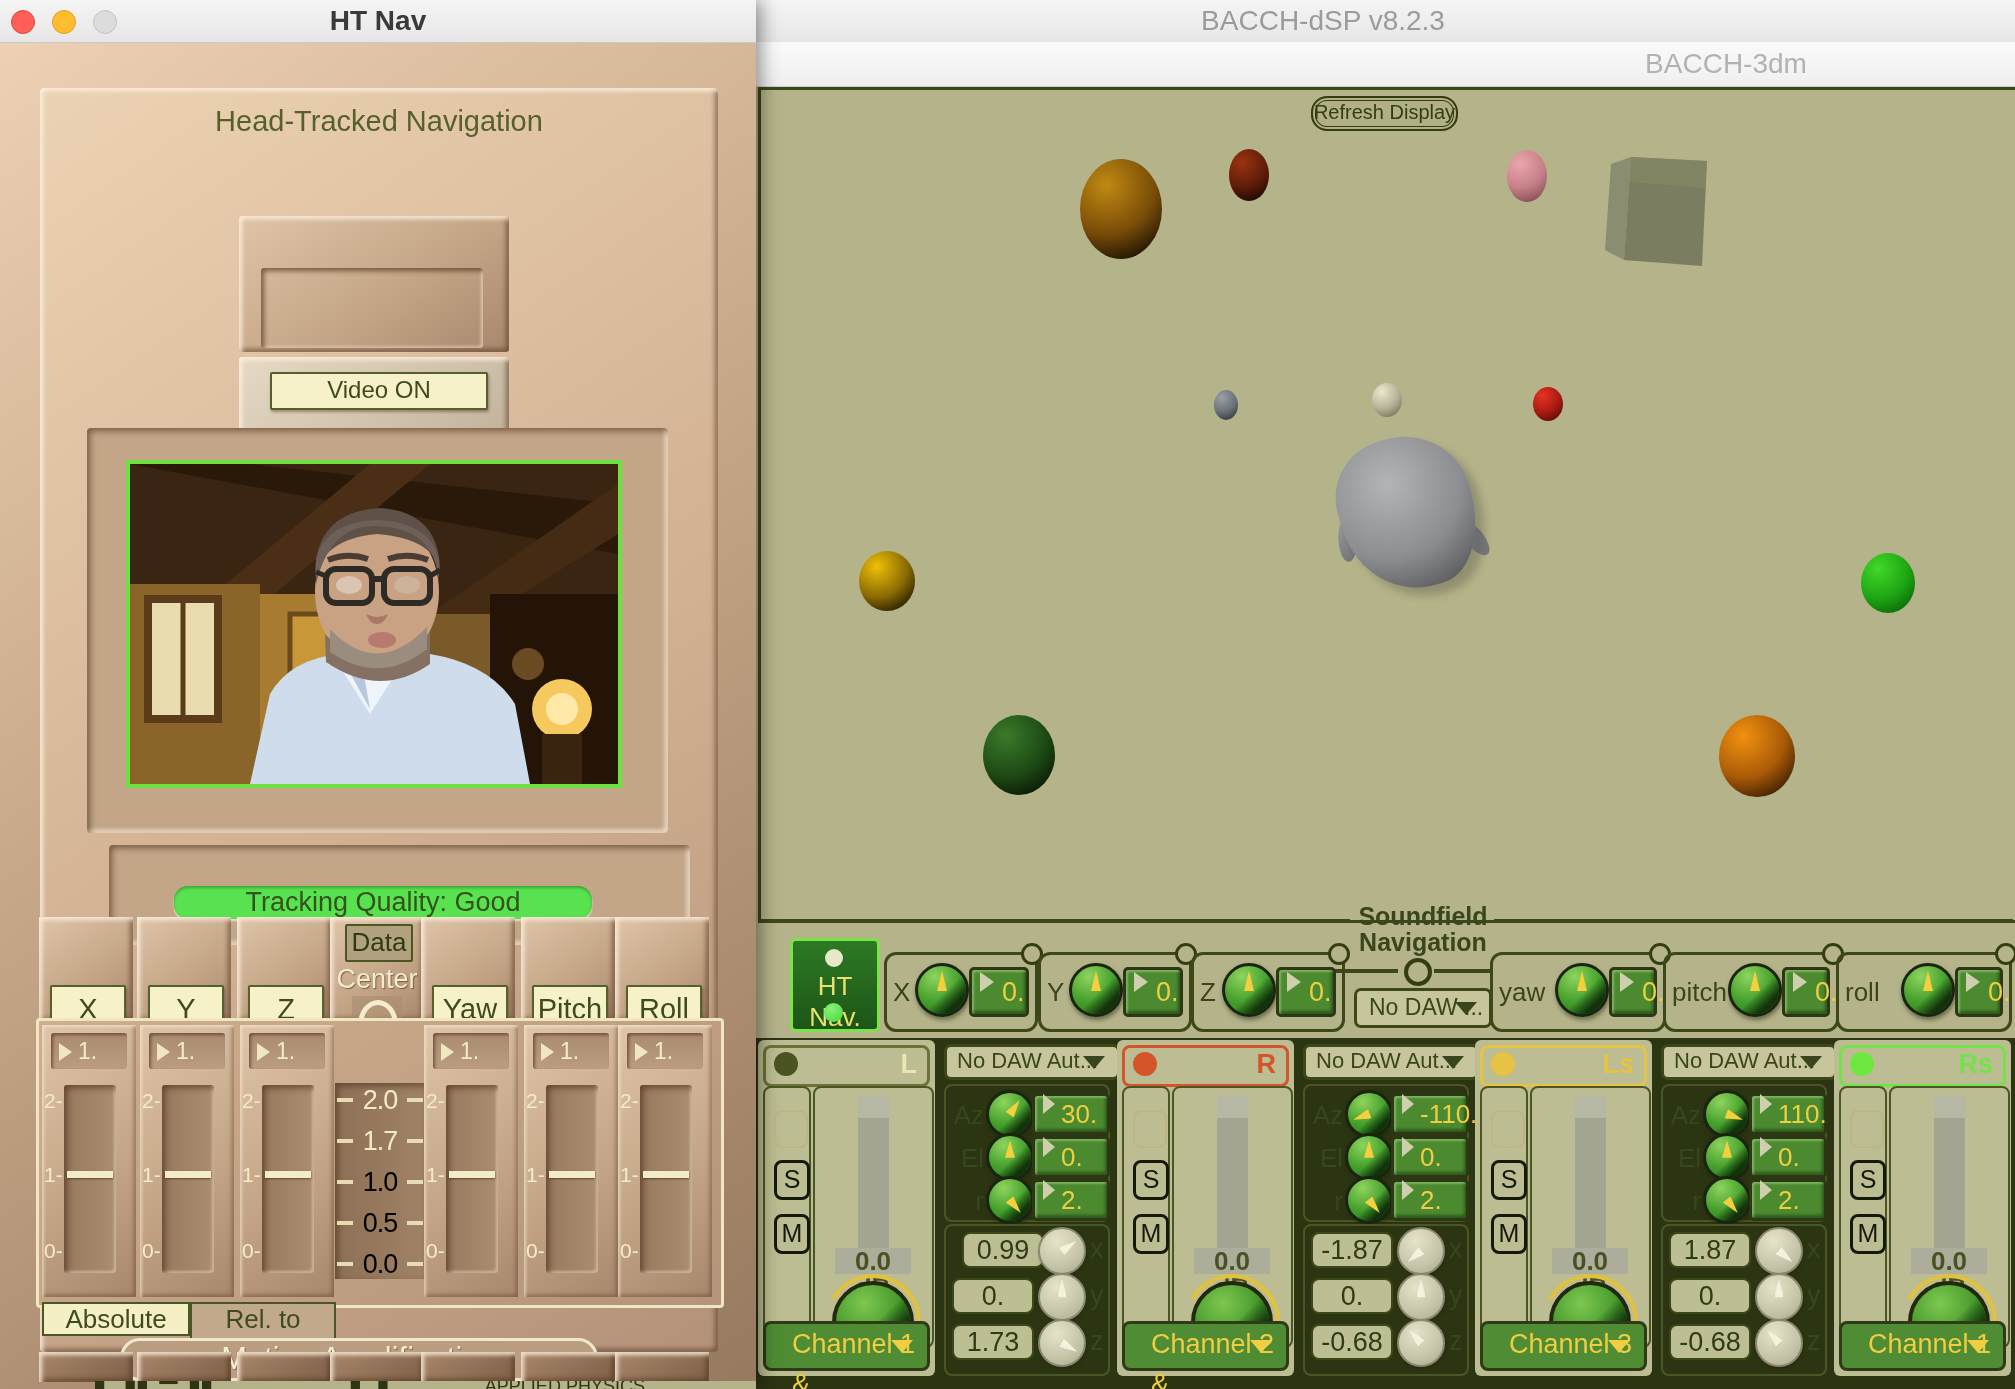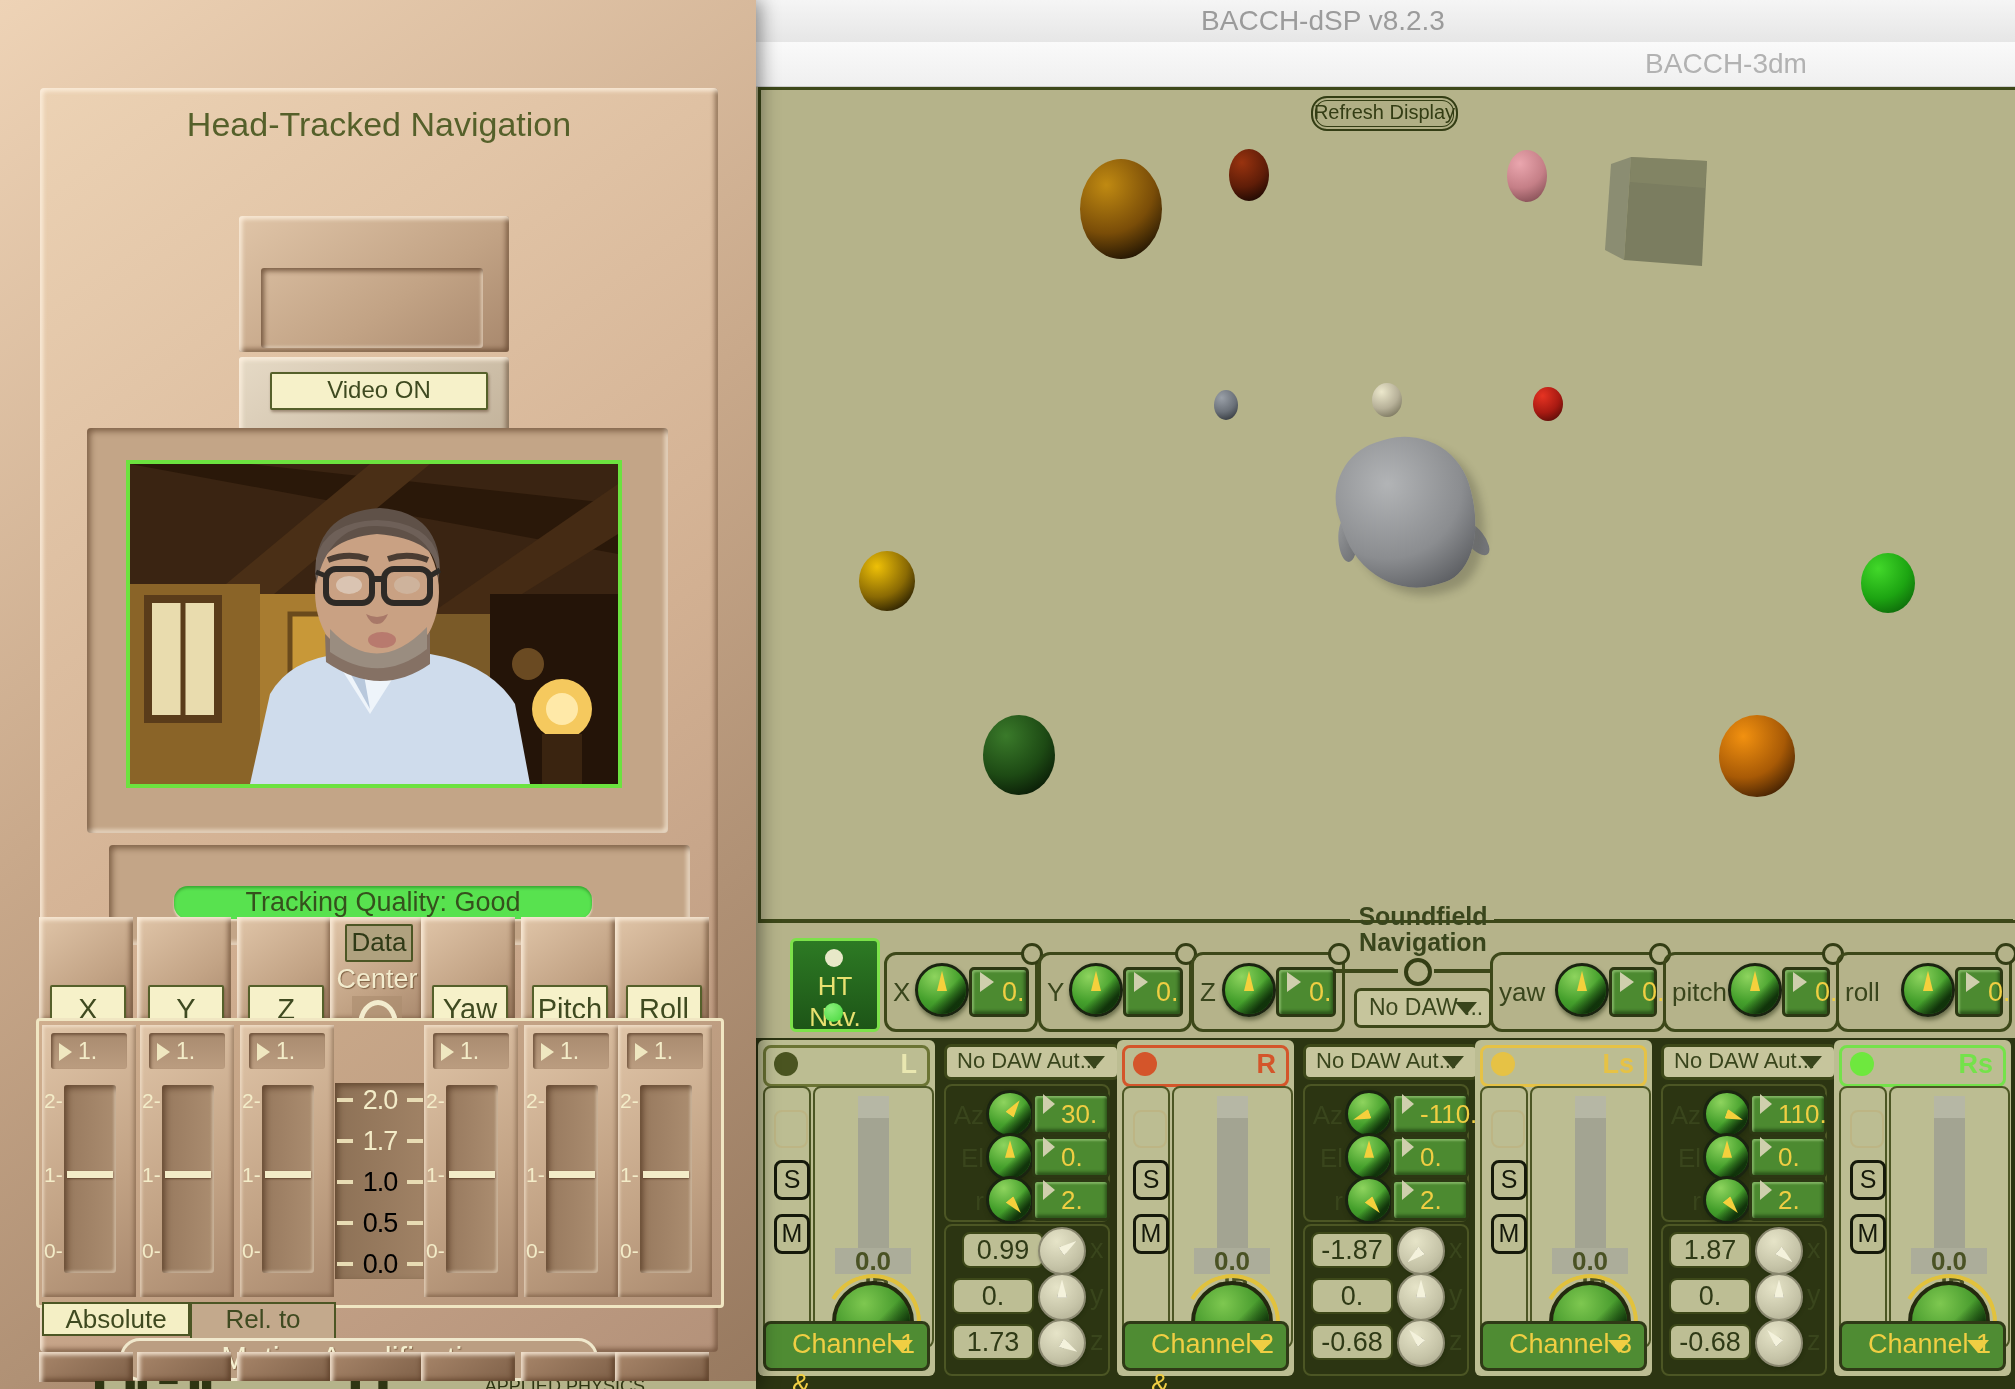--- a/index.html
+++ b/index.html
@@ -14,21 +14,21 @@
   .tl{position:absolute;top:10px;width:22px;height:22px;border-radius:50%;}
 
   
   #lwin{left:0;top:0;width:756px;height:1389px;z-index:10;
     background:linear-gradient(145deg,#eed3b6 0%,#c9a98b 45%,#97795f 100%);
     box-shadow:4px 0 18px rgba(0,0,0,.45);}
   .raised{box-shadow:inset 3px 3px 4px rgba(255,242,224,.85),inset -3px -3px 5px rgba(64,34,12,.5);}
   .sunken{box-shadow:inset 3px 3px 6px rgba(64,34,12,.55),inset -3px -3px 4px rgba(255,242,224,.8);}
   .mainpanel{left:40px;top:88px;width:678px;height:1264px;border-radius:4px;
     background:linear-gradient(145deg,#ecd2b4 0%,#d2b092 55%,#b4927a 100%);}
-  .lheading{left:40px;top:105px;width:678px;text-align:center;font-size:34px;color:#55602a;}
+  .lheading{left:40px;top:105px;width:678px;text-align:center;font-size:29px;color:#55602a;}
   .pedestal{background:linear-gradient(145deg,#e0c5a8 0%,#c2a385 60%,#a8886d 100%);}
   .creambtn{background:#f6f1c9;border:2px solid #55602a;color:#3f4a20;
     text-align:center;border-radius:2px;box-shadow:1px 2px 3px rgba(60,30,10,.4);}
   .btnrecess{box-shadow:inset 3px 3px 5px rgba(64,34,12,.6),inset -2px -2px 3px rgba(255,242,224,.6);border-radius:3px;}
   #webcamframe{border:4px solid #6ce23f;overflow:hidden;background:#2a1a0e;}
   #qpill{background:#58e24f;border-radius:14px;text-align:center;font-size:27px;
     color:#35511d;line-height:33px;box-shadow:inset 0 2px 3px rgba(0,60,0,.35),0 2px 2px rgba(255,248,230,.7);}
   .greendot{background:radial-gradient(circle at 35% 30%,#8af07a,#46d83c);border-radius:50%;}
 
   .axisbtn{font-size:29px;line-height:44px;}
@@ -486,20 +486,26 @@
               <div class="wedge"></div>
               <div class="ktri"></div>
             </div>
           </div>
           <div class="chdd"><span>Channel 1</span><span class="dtri"></span></div>
         </div>
       </div>
   </div>
 
   <div id="lwin" class="abs">
+    <div class="titlebar">
+      <div class="tl" style="left:11px;background:#ff5f57;border:1px solid #e0443e;"></div>
+      <div class="tl" style="left:52px;background:#febc2e;border:1px solid #dea123;"></div>
+      <div class="tl" style="left:93px;background:#dcdcdc;border:1px solid #c4c4c4;"></div>
+      <div class="titletext" style="left:0;width:100%;color:#3a3a3a;font-weight:bold;">HT Nav</div>
+    </div>
 
     <div class="mainpanel abs raised"></div>
     <div class="lheading abs">Head-Tracked Navigation</div>
 
     <div class="pedestal abs raised" style="left:239px;top:216px;width:270px;height:136px;border-radius:3px;"></div>
     <div class="btnrecess abs" style="left:261px;top:268px;width:222px;height:80px;"></div>
 
     <div class="pedestal abs raised" style="left:239px;top:357px;width:270px;height:81px;border-radius:3px;background:linear-gradient(145deg,#e6dac6,#c2b29a);"></div>
     <div class="creambtn abs" style="left:270px;top:372px;width:214px;height:34px;font-size:24px;line-height:32px;">Video ON</div>
 

